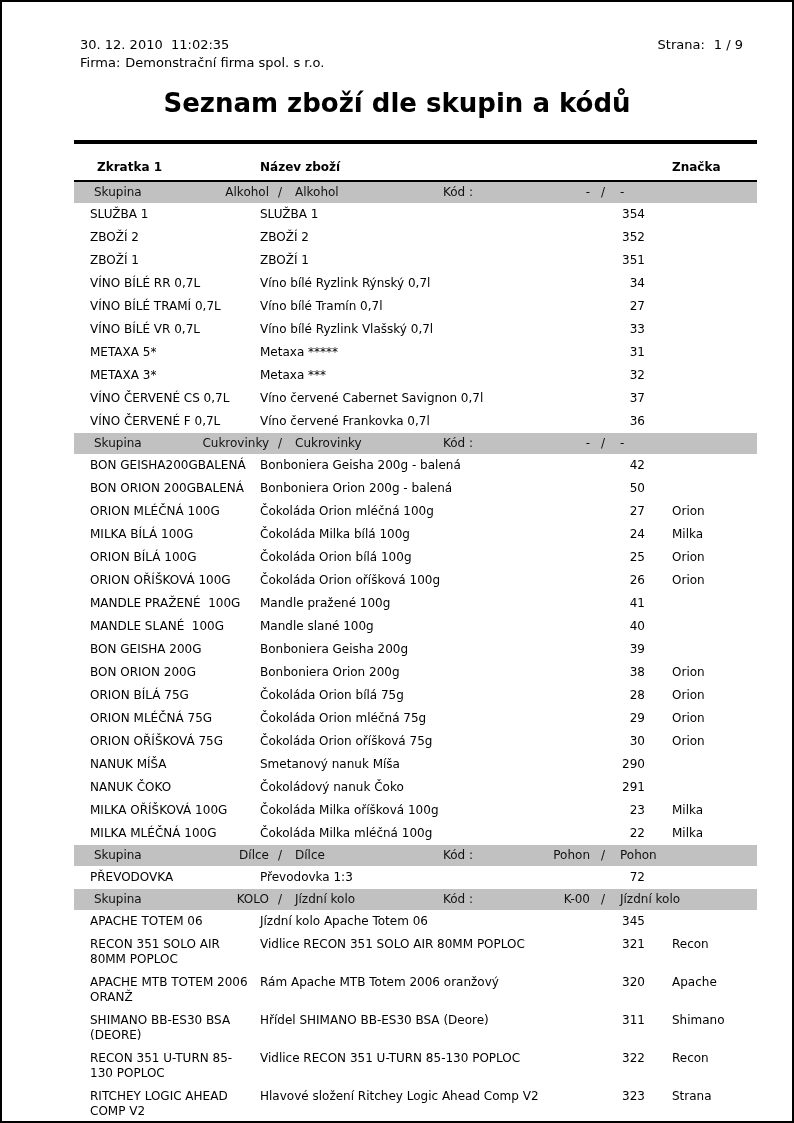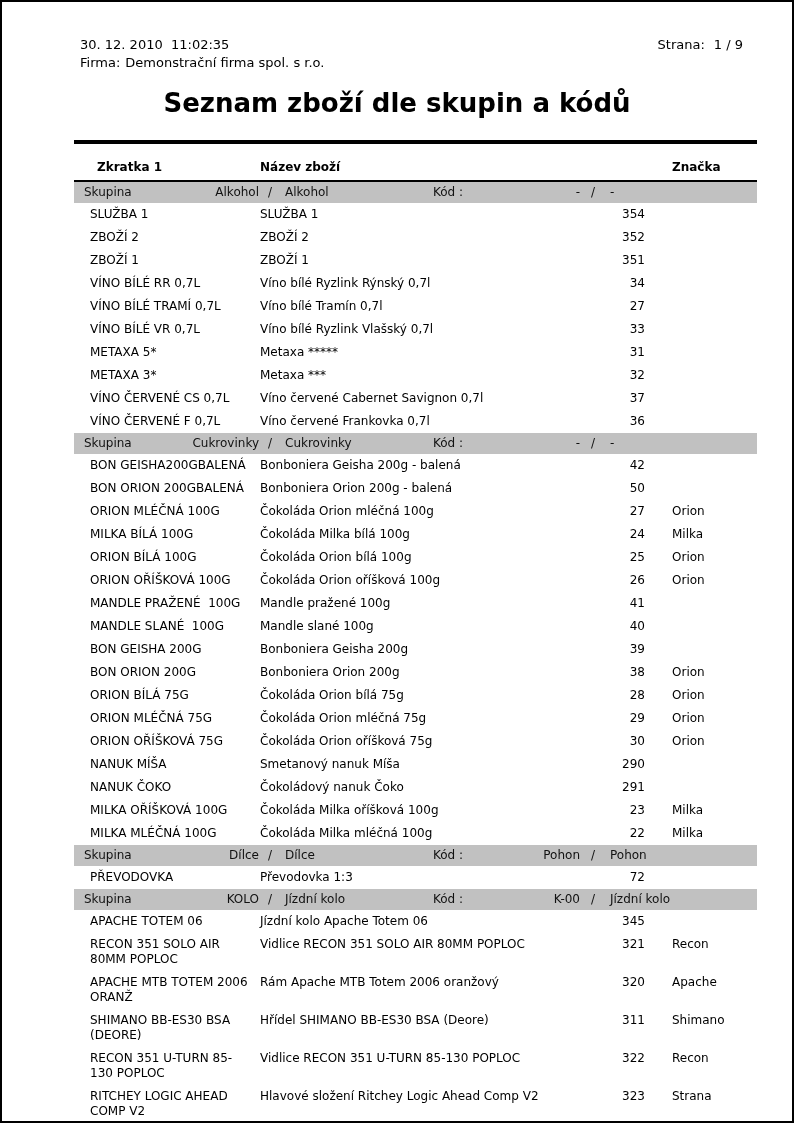--- a/index.html
+++ b/index.html
@@ -49,21 +49,21 @@
     grid-template-columns: 163px 412px 1fr;
     padding: 16px 0 5px 23px;
     font-weight: bold;
     line-height: 15px;
   }
   .group-bar {
     display: grid;
     grid-template-columns: 96px 79px 22px 152px 59px 88px 26px 1fr;
     align-items: center;
     height: 21px;
-    padding-left: 10px;
+    padding-left: 20px;
     background: #c1c1c1;
     color: #111;
     line-height: 21px;
   }
   .group-bar .ralign { text-align: right; }
   .group-bar .slash { text-align: center; }
   .group-bar .gname { padding-left: 4px; }
   .item-row {
     display: grid;
     grid-template-columns: 170px 332px 53px 27px 1fr;

